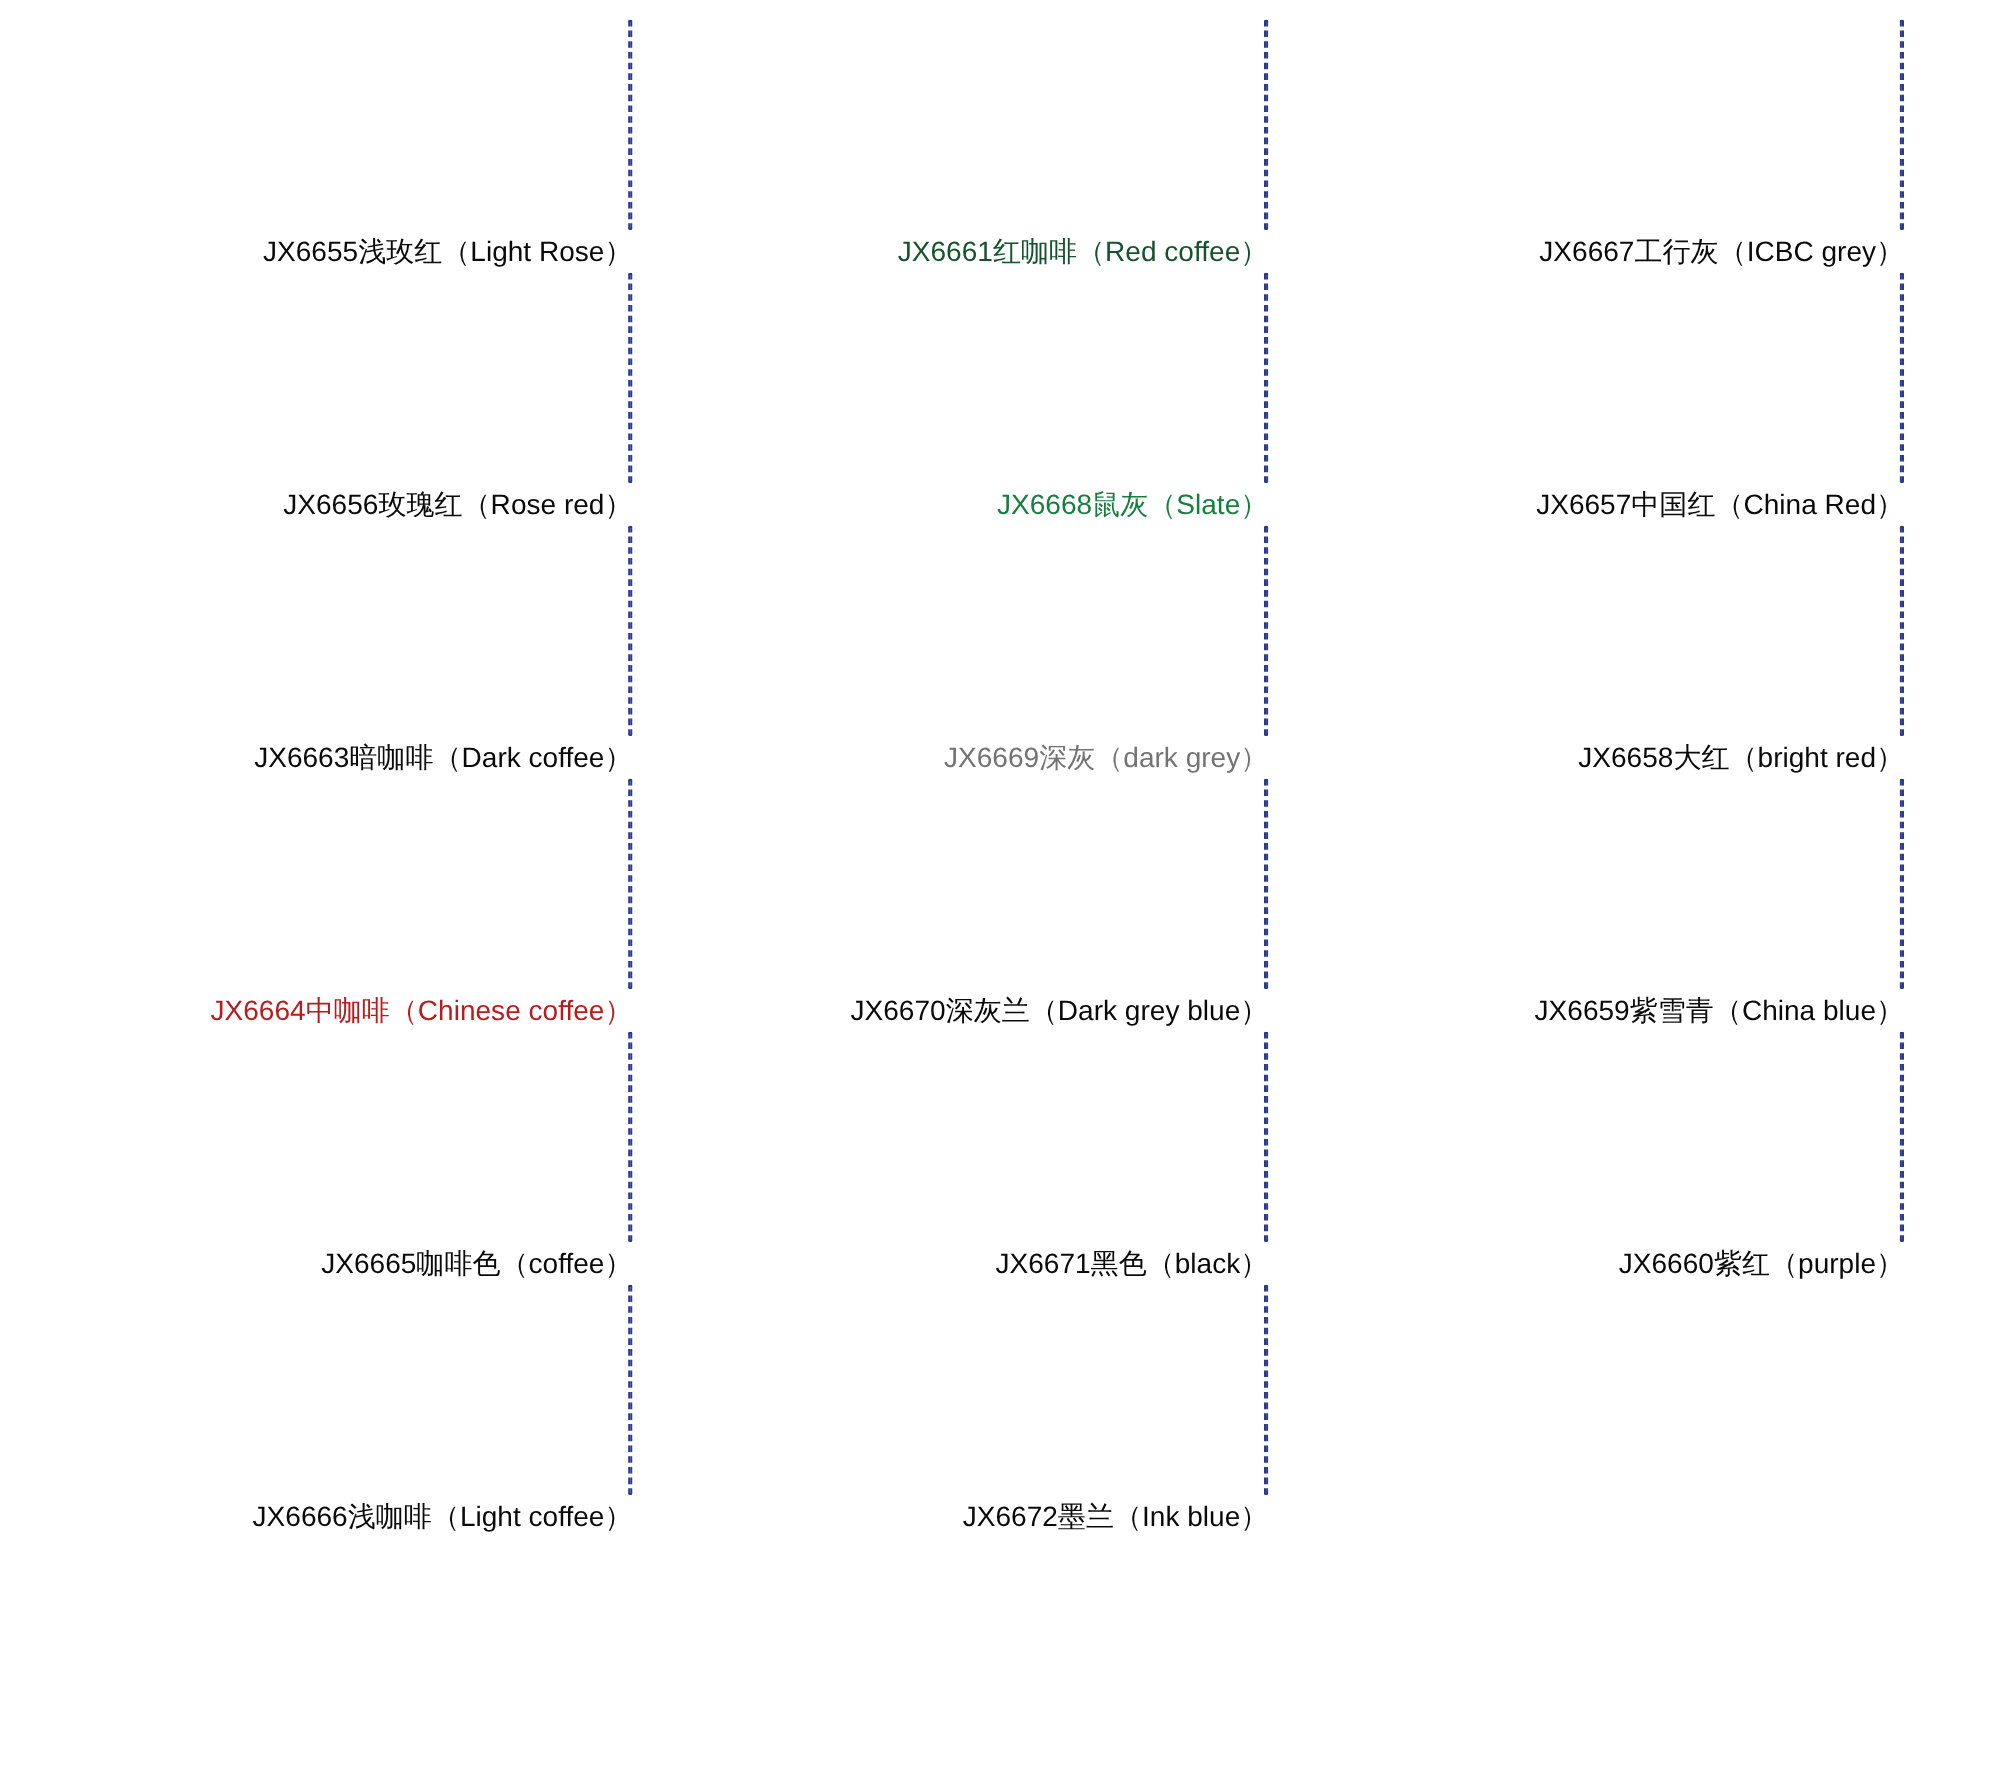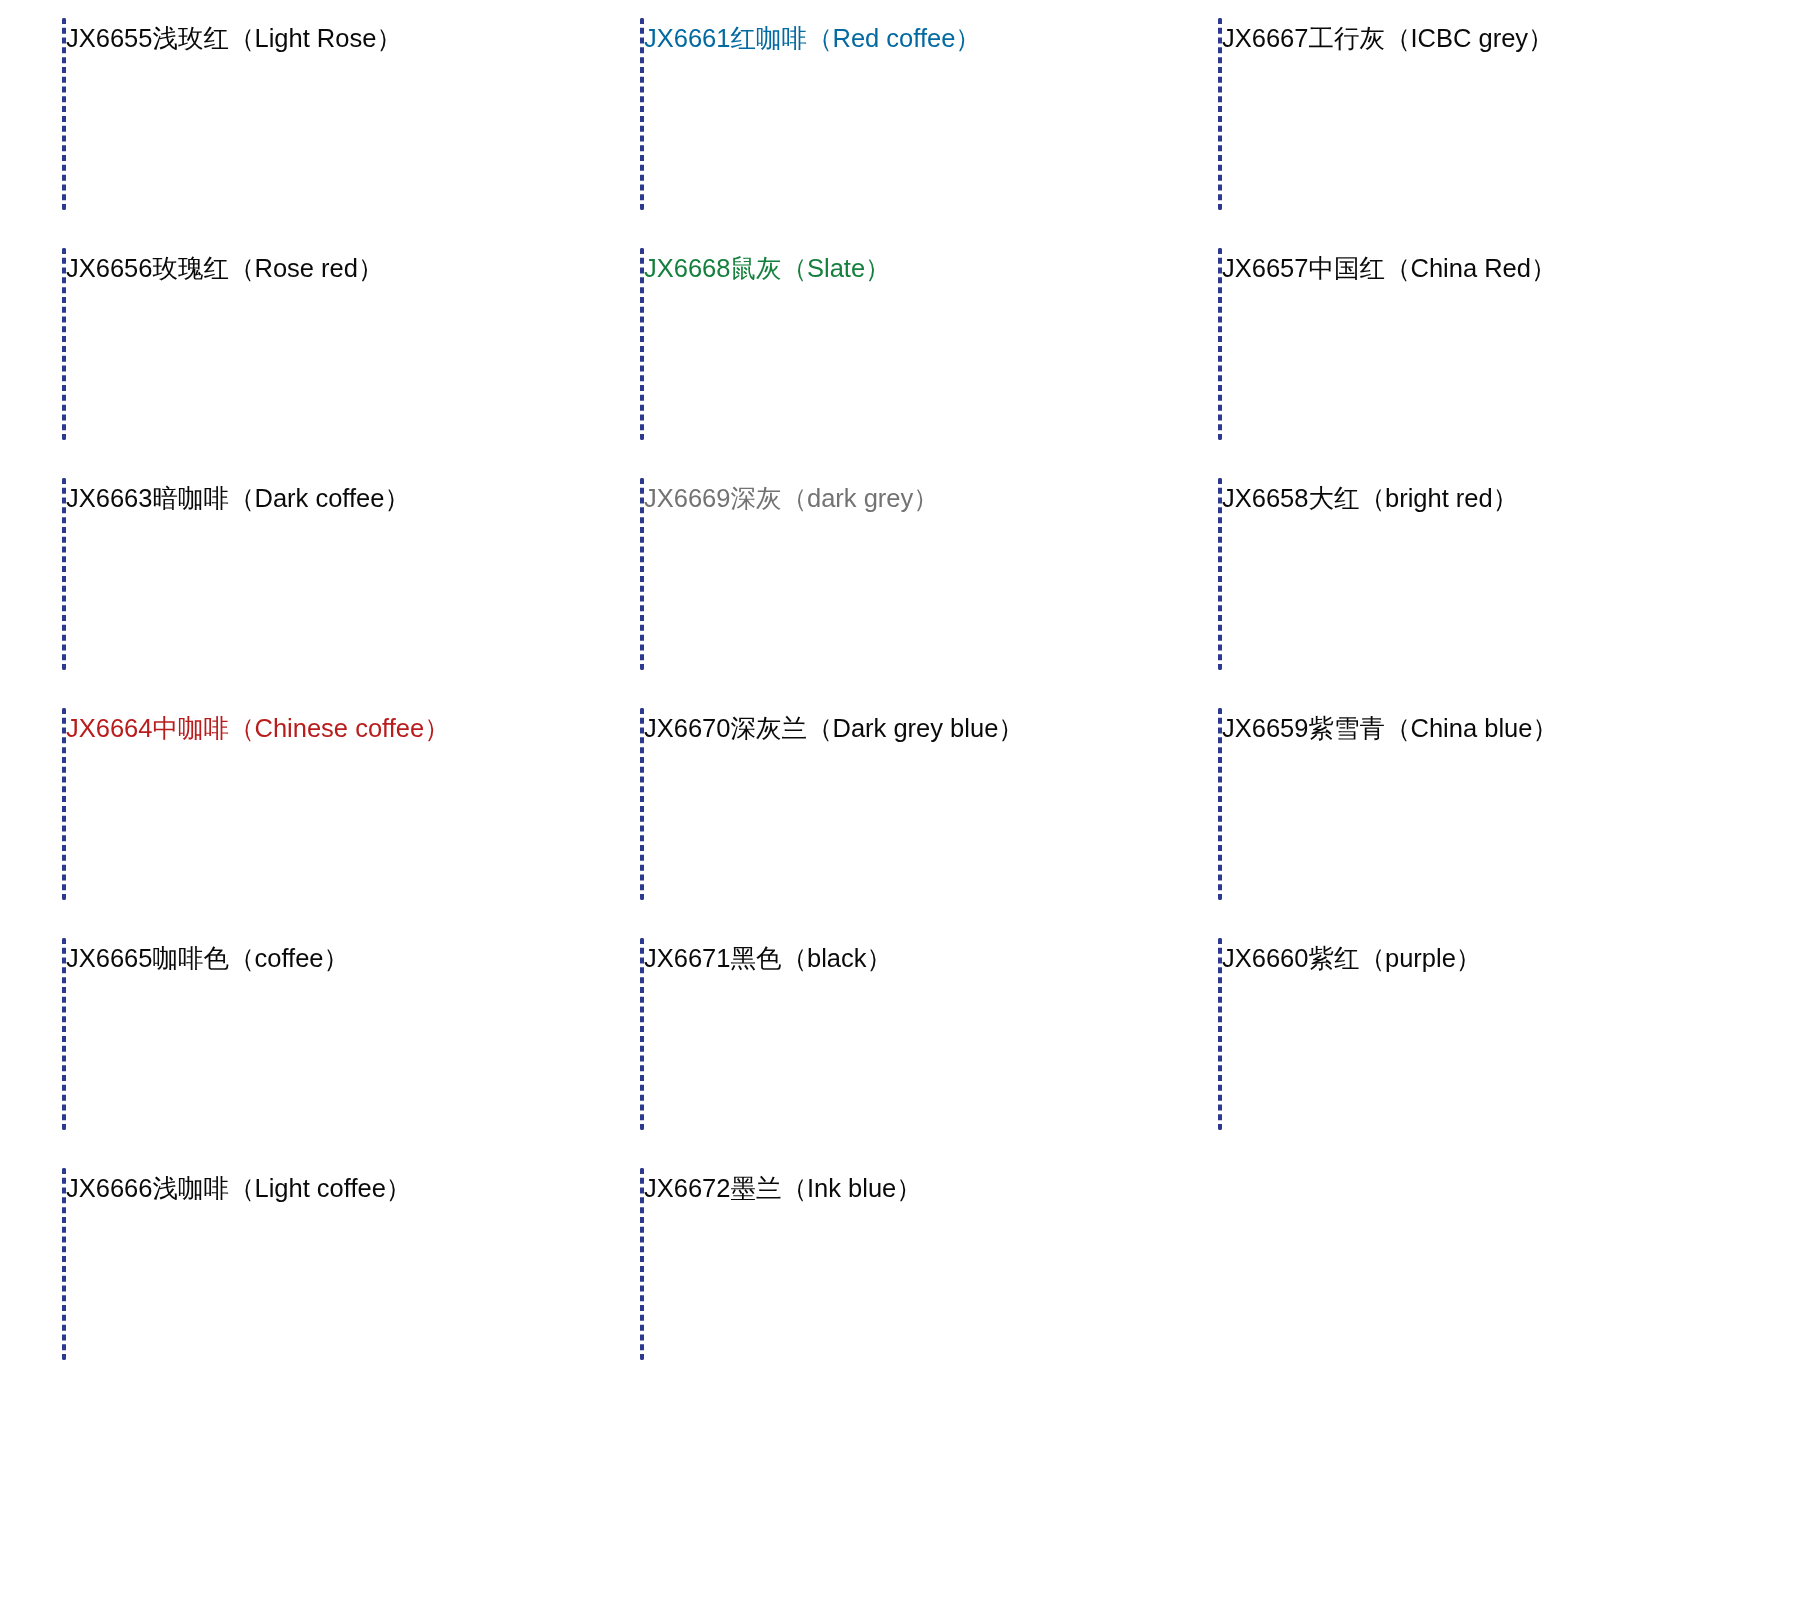--- a/index.html
+++ b/index.html
@@ -23,22 +23,22 @@
     grid-template-columns: repeat(3, 513px);
     grid-auto-rows: 230px;
     column-gap: 65px;
     row-gap: 0px;
     align-content: start;
   }
 
   .swatch-cell {
     position: relative;
     display: flex;
-    flex-direction: row;
-    align-items: flex-start;
+    flex-direction: column;
+    align-items: flex-end;
   }
 
   .chip-wrap {
     position: relative;
     height: 192px;
     padding: 2px;
     box-sizing: border-box;
   }
 
   
@@ -80,21 +80,21 @@
         <div class="chip" style="background: rgb(232, 83, 111);"></div>
         <div class="chip-outline" style="border-color: rgb(43, 58, 143);"></div>
       </div>
       <div class="caption" style="color: rgb(10, 10, 10);">JX6655浅玫红（Light Rose）</div>
     </div>
     <div class="swatch-cell">
       <div class="chip-wrap">
         <div class="chip" style="background: rgb(126, 35, 32);"></div>
         <div class="chip-outline" style="border-color: rgb(43, 58, 143);"></div>
       </div>
-      <div class="caption" style="color: #0369a1;">JX6661红咖啡（Red coffee）</div>
+      <div class="caption" style="color: #14532d;">JX6661红咖啡（Red coffee）</div>
     </div>
     <div class="swatch-cell">
       <div class="chip-wrap">
         <div class="chip" style="background: rgb(140, 140, 132);"></div>
         <div class="chip-outline" style="border-color: rgb(43, 58, 143);"></div>
       </div>
       <div class="caption" style="color: rgb(10, 10, 10);">JX6667工行灰（ICBC grey）</div>
     </div>
     <div class="swatch-cell">
       <div class="chip-wrap">

